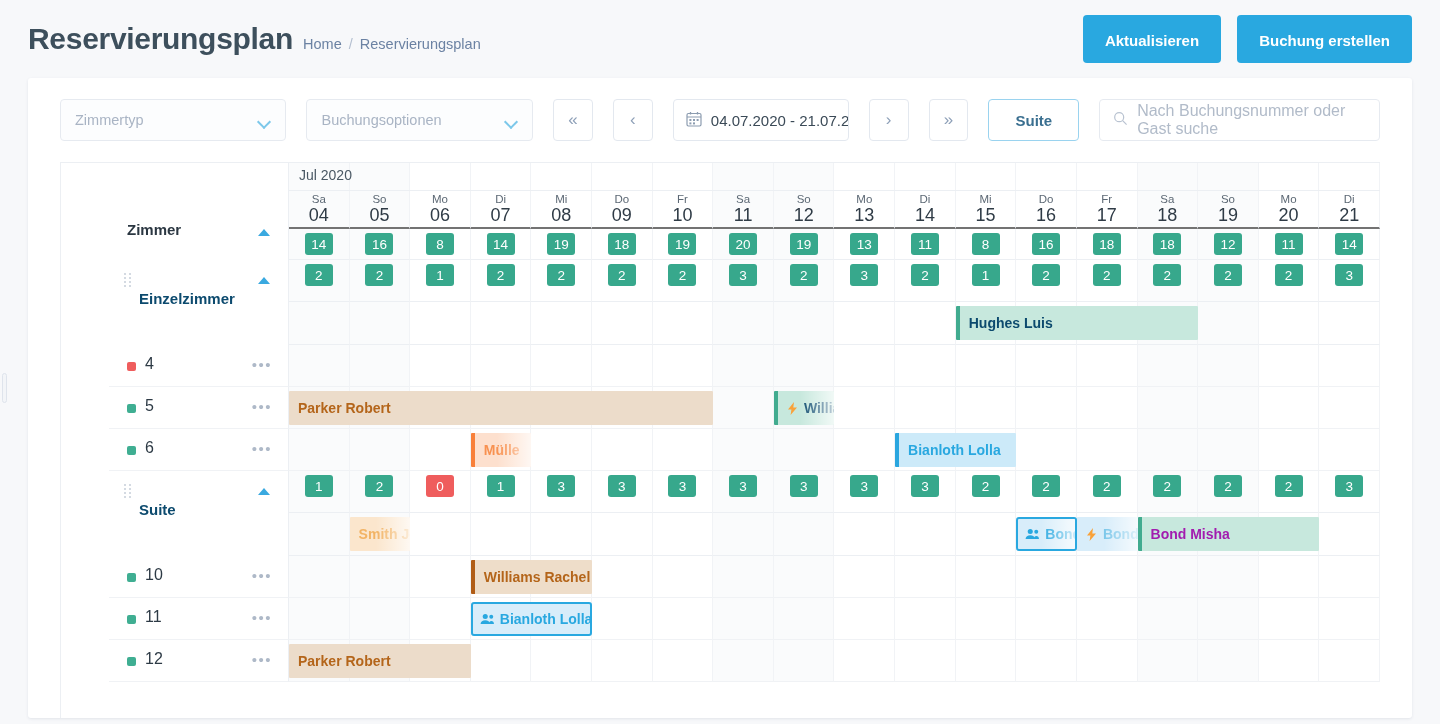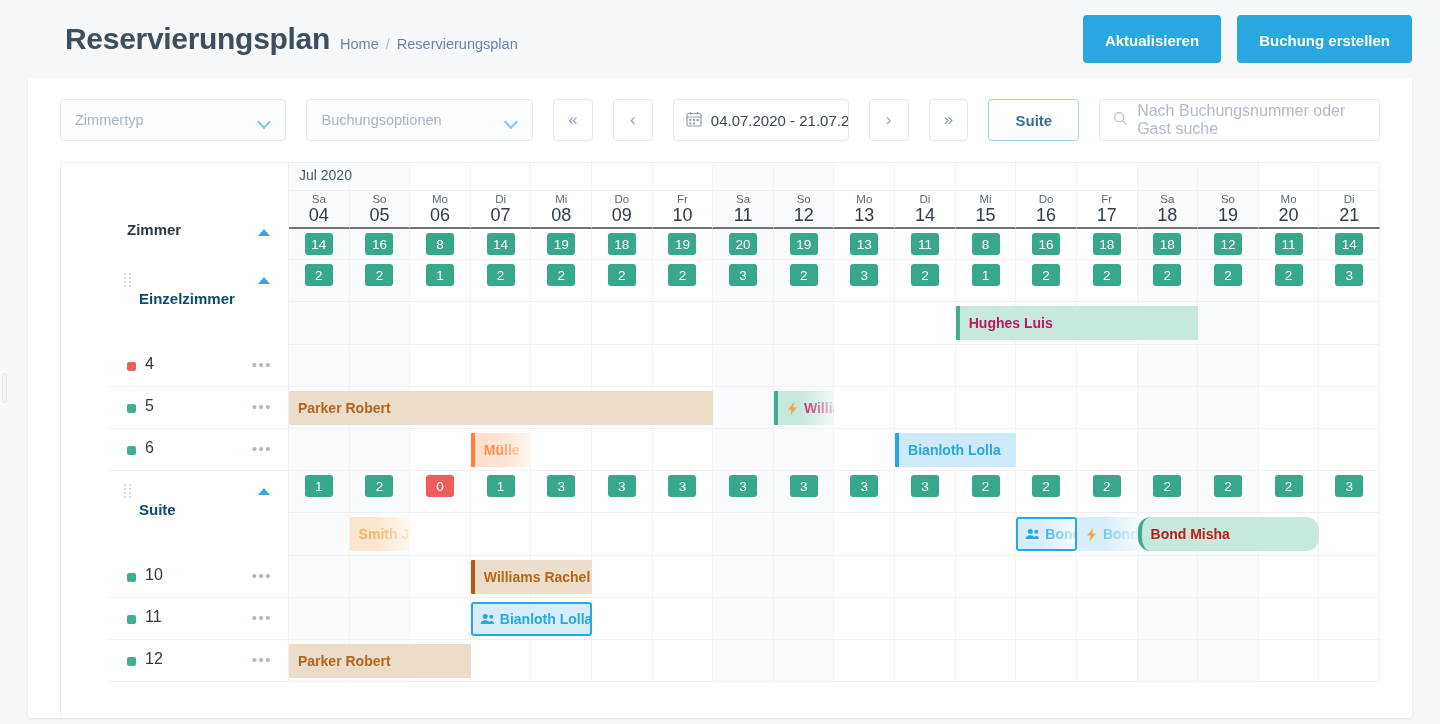--- a/index.html
+++ b/index.html
@@ -10,21 +10,20 @@
     overflow: hidden;
   }
 
   
   .page-header {
     height: 78px;
     background: #f7f8fa;
     display: flex;
     align-items: center;
     padding: 0 28px;
-    margin-left: 37px;
   }
   .title-wrap { display: flex; align-items: baseline; gap: 10px; }
   .page-title {
     font-size: 30px;
     font-weight: bold;
     color: #3d4f5c;
     letter-spacing: -0.3px;
   }
   .breadcrumb {
     font-size: 14.5px;
@@ -276,22 +275,22 @@
     top: 4px;
     display: flex; align-items: center;
     padding-left: 9px;
     font-size: 14px; font-weight: bold;
     white-space: nowrap;
     overflow: hidden;
     cursor: pointer;
     border-radius: 1px;
   }
   .bar .bar-icon { margin-right: 5px; display: inline-flex; align-items: center; }
-  .bar.green { background: #c7e8dd; color: #be185d; border-left: 4px solid #41ab8f; text-align: right; }
-  .bar.green-plain { background: #c7e8dd; color: #b91c1c; border-left: 4px solid #41ab8f; border-radius: 13px; }
+  .bar.green { background: #c7e8dd; color: #0c4a6e; border-left: 4px solid #41ab8f; text-align: right; }
+  .bar.green-plain { background: #c7e8dd; color: #a21caf; border-left: 4px solid #41ab8f; }
   .bar.beige { background: #ecdcca; color: #b4651a; border-left: 0; }
   .bar.beige2 { background: #eeddc9; color: #b4651a; border-left: 4px solid #b05c16; }
   .bar.peach { background: #fde0ce; color: #f89150; border-left: 4px solid #f8803a; }
   .bar.beige-faded { background: #fbe6cd; color: #f2b364; border-left: 0; }
   .bar.blue { background: #cceaf9; color: #29a8e0; border-left: 4px solid #2aa6df; }
   .bar.blue-sel {
     background: #d8edfa; color: #29a8e0;
     border: 2px solid #29a8e0; border-radius: 3px;
     padding-left: 7px;
   }

